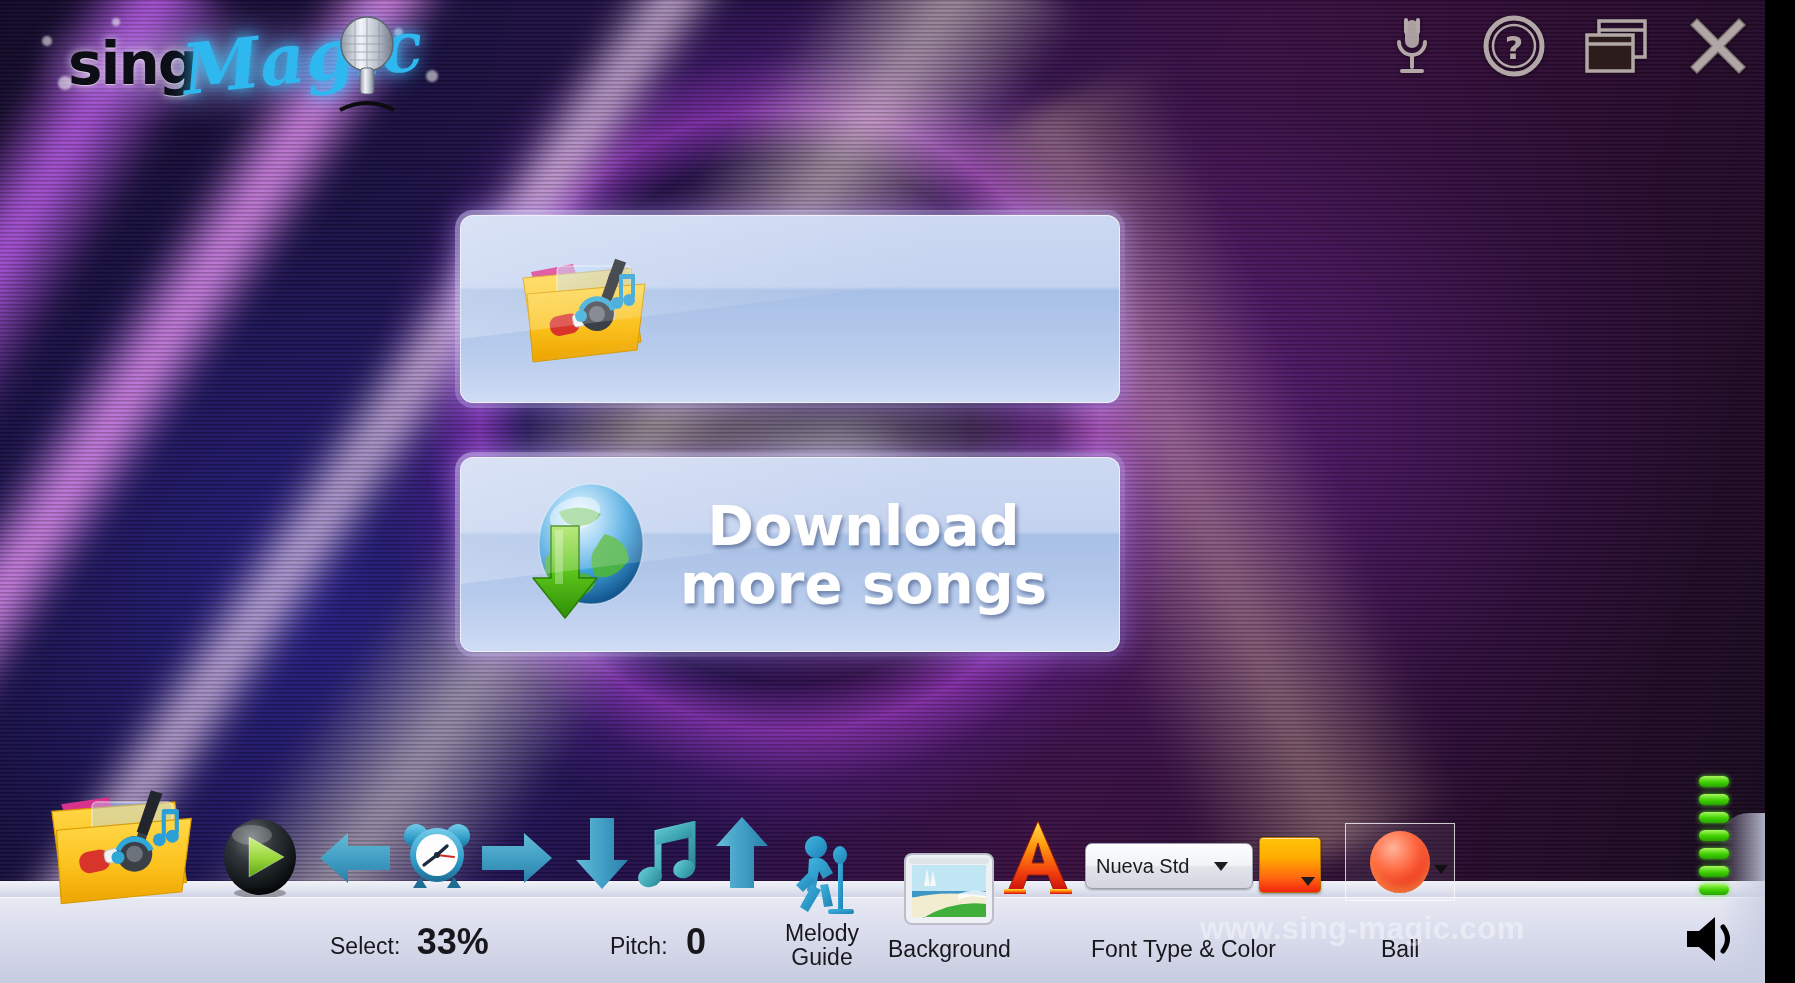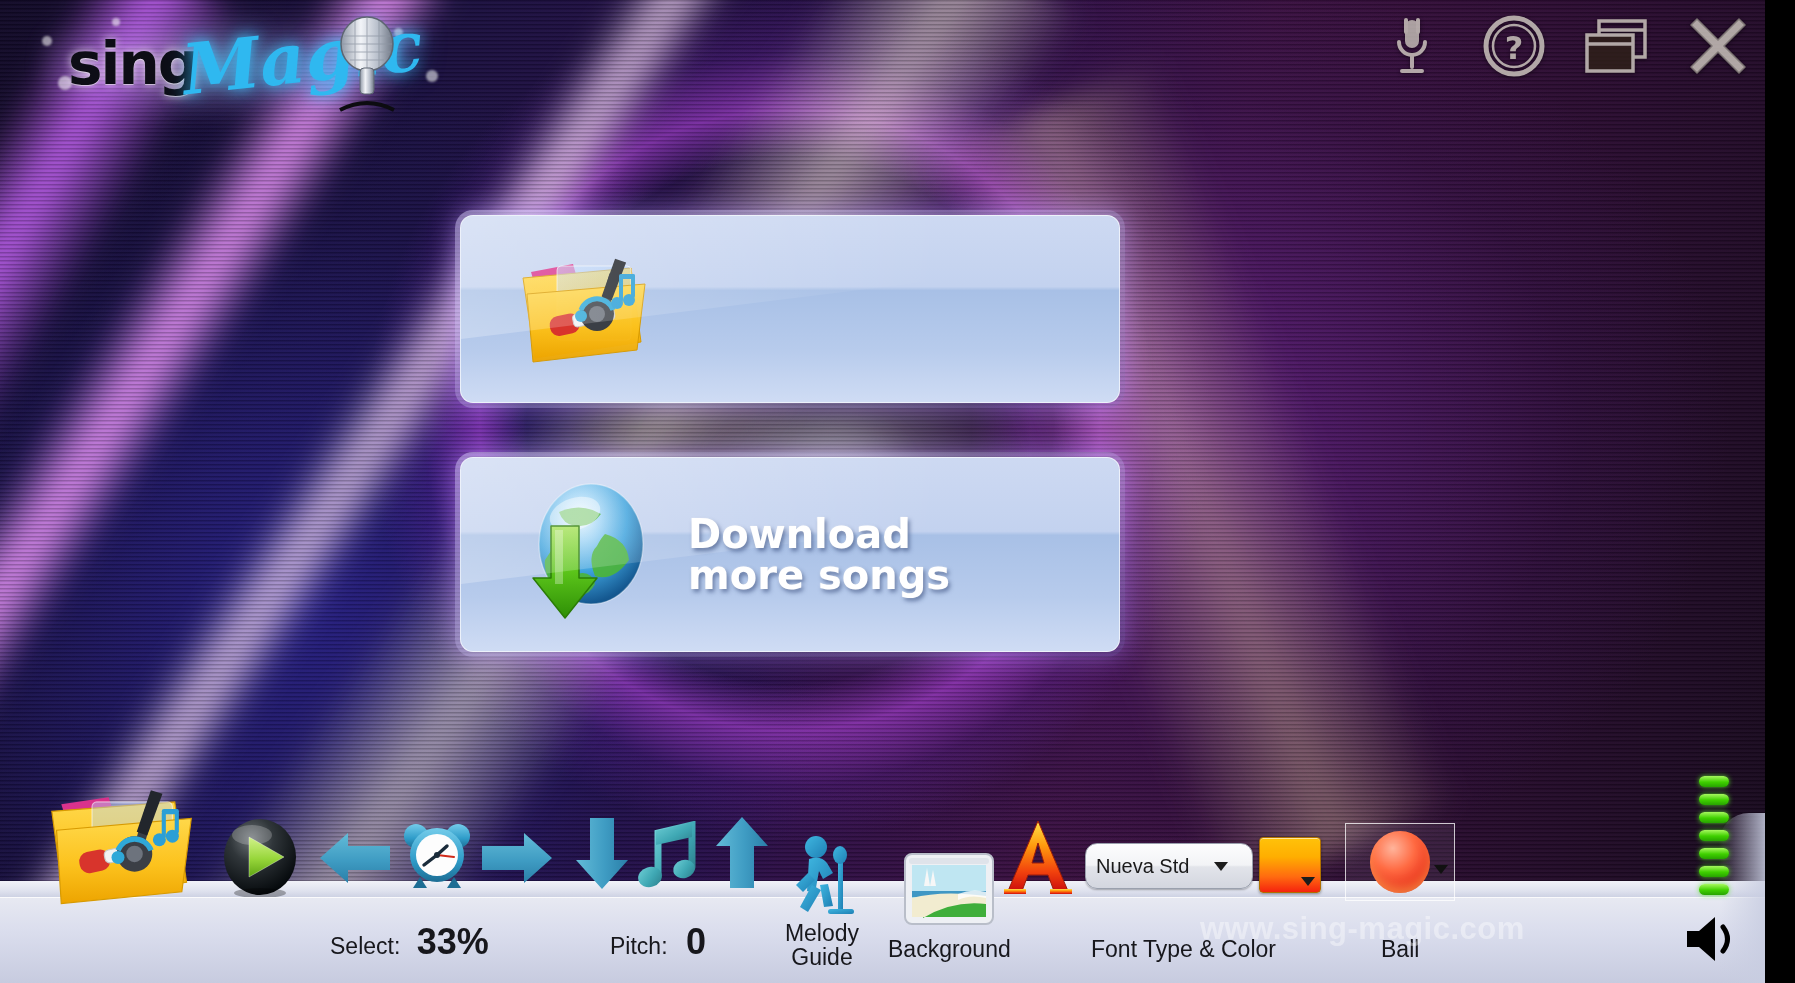--- a/index.html
+++ b/index.html
@@ -117,21 +117,21 @@
     transform:rotate(-7deg);
   }
   .mainbtn-label {
     color:#fff; font-weight:bold; font-family:"DejaVu Sans", sans-serif;
     text-shadow:2px 3px 4px rgba(40,60,110,.55), 0 0 2px rgba(255,255,255,.6);
     line-height:1.02; position:relative; z-index:2;
   }
   #btn-select-song { left:455px; top:210px; width:670px; height:198px; }
   #btn-select-song .mainbtn-label { font-size:60px; margin-left:44px; }
   #btn-download-songs { left:455px; top:452px; width:670px; height:205px; }
-  #btn-download-songs .mainbtn-label { font-size:40px; margin-left:30px; text-align:left; }
+  #btn-download-songs .mainbtn-label { font-size:56px; margin-left:22px; text-align:center; }
 
   
   #shelf {
     position:absolute; left:0; bottom:0; width:1765px; height:180px;
   }
   .shelf-top {
     position:absolute; left:0; bottom:84px; width:100%; height:18px;
     background:linear-gradient(to bottom, #f1f2f8 0%, #dfe2ee 55%, #c8cde0 100%);
   }
   .shelf-face {
@@ -149,21 +149,21 @@
   .tool-label {
     font-size:23px; color:#17171c; font-family:"Liberation Sans", sans-serif;
     text-align:center; line-height:1.05; white-space:nowrap;
   }
   .big-val { font-size:36px; font-weight:bold; }
 
   .arrow-btn { cursor:pointer; }
 
   
   .combo {
-    width:168px; height:46px; border:1px solid #9aa0ad; border-radius:12px;
+    width:168px; height:46px; border:1px solid #9aa0ad; border-radius:7px;
     background:linear-gradient(to bottom,#fdfdfe 0%, #f2f3f6 48%, #e2e4ea 52%, #d3d6df 100%);
     display:flex; align-items:center; padding:0 24px 0 10px; box-shadow:0 1px 2px rgba(0,0,0,.3);
     position:relative;
   }
   .combo-text { font-size:20px; color:#1a1a1a; flex:1; white-space:nowrap; overflow:hidden; }
   .caret { width:0;height:0;border-left:7px solid transparent;border-right:7px solid transparent;border-top:9px solid #1c1c1c; }
 
   .color-swatch {
     width:62px; height:56px; border:1px solid #b07000; border-radius:4px;
     background:linear-gradient(to bottom,#ffc20a 0%, #ffae00 35%, #ff6a10 72%, #f5230e 100%);

